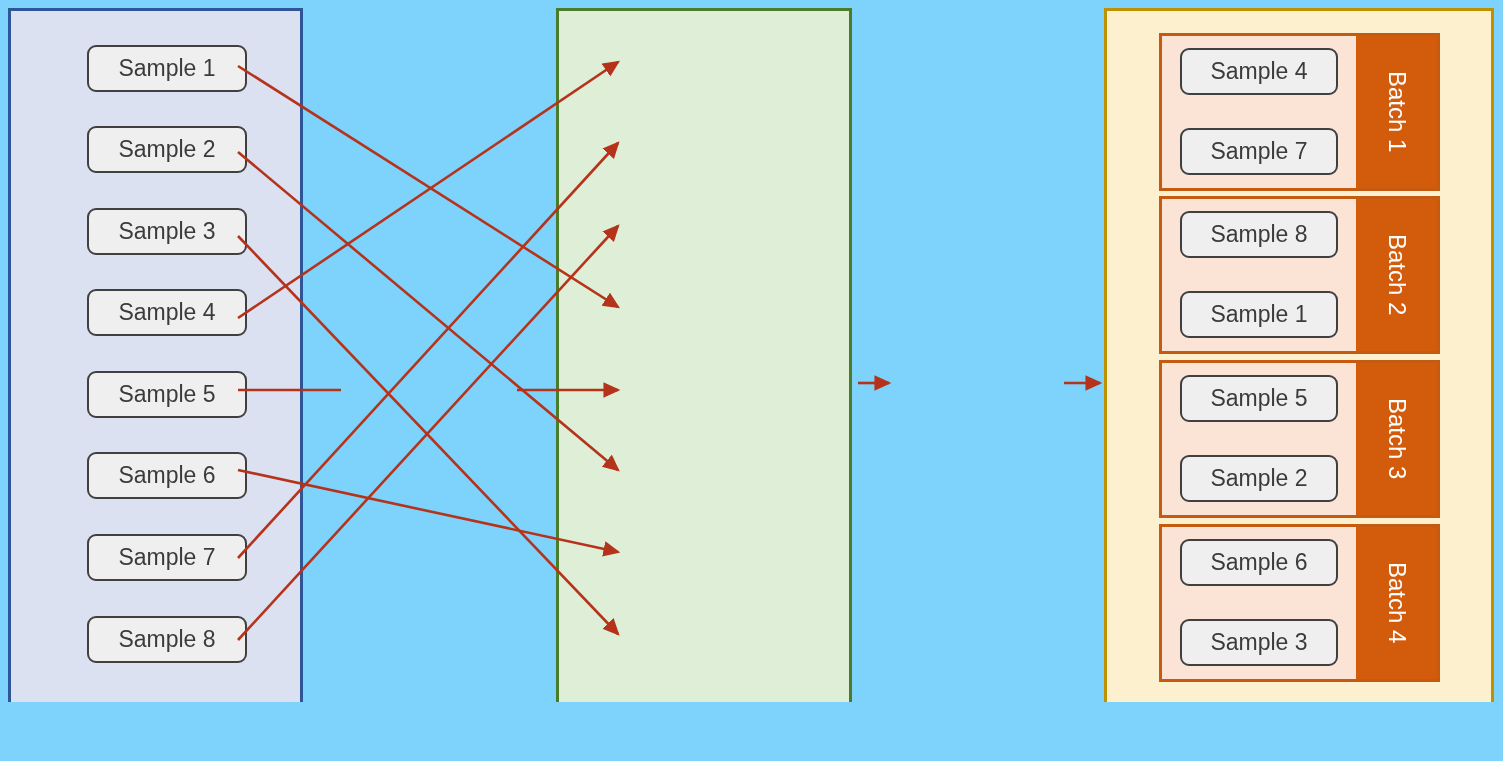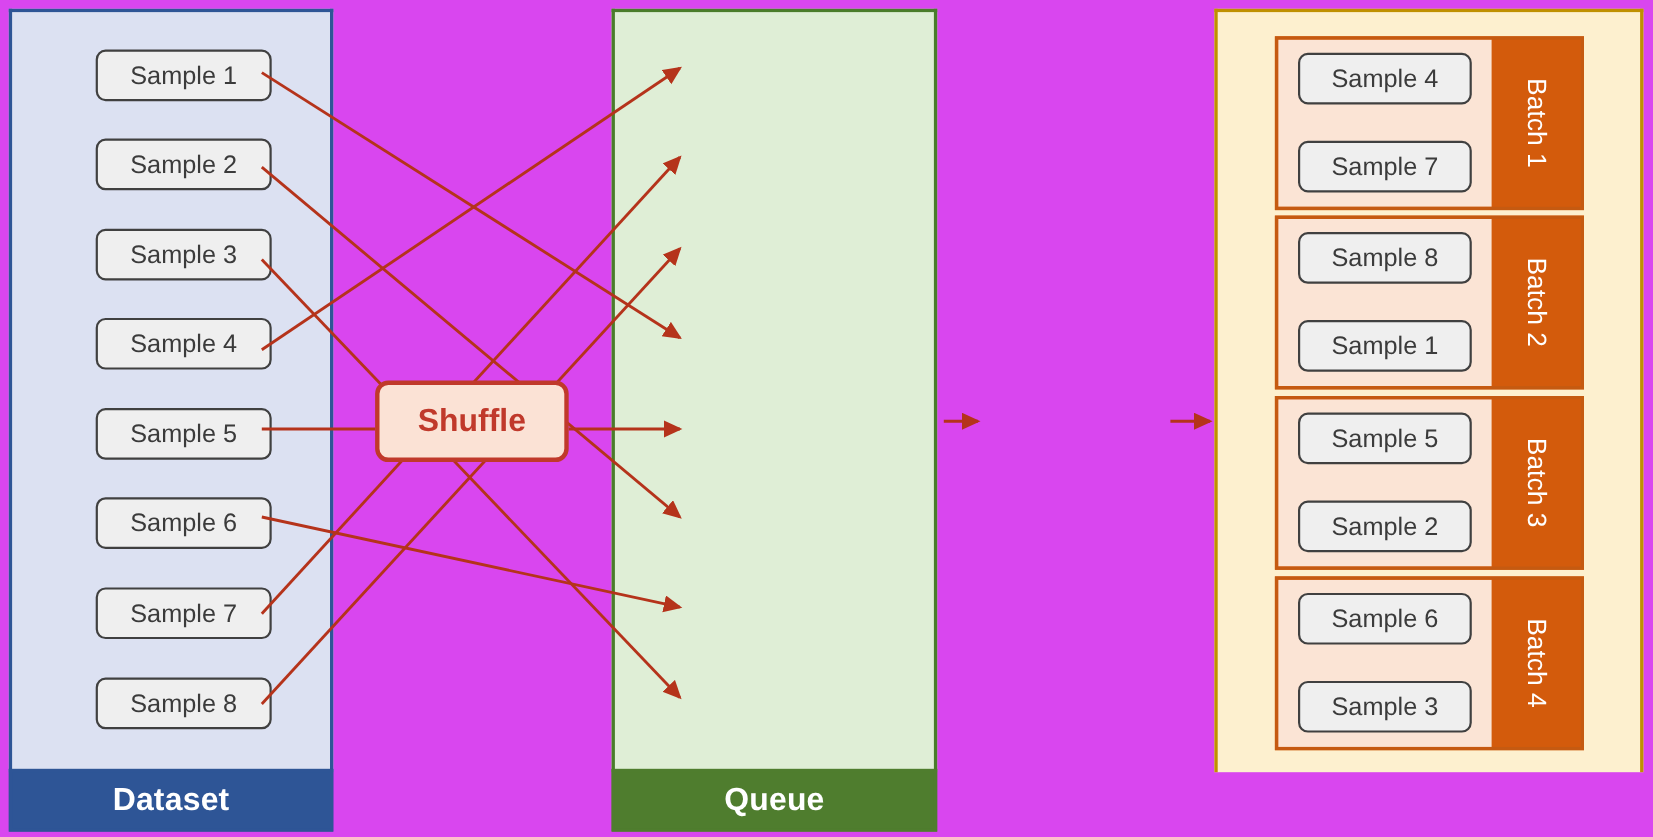--- a/index.html
+++ b/index.html
@@ -7,21 +7,21 @@
     padding: 0;
     background: #ffffff;
   }
   body {
     font-family: "Liberation Sans", sans-serif;
   }
   #stage {
     position: relative;
     width: 1503px;
     height: 761px;
-    background: #d946ef;
+    background: #7dd3fc;
     overflow: hidden;
   }
 
   
   .panel {
     position: absolute;
     box-sizing: border-box;
   }
   .panel-body {
     position: absolute;
@@ -216,21 +216,20 @@
       <div class="sample ds-sample" style="top:441px">
           <span>Sample 6</span>
         </div>
       <div class="sample ds-sample" style="top:523px">
           <span>Sample 7</span>
         </div>
       <div class="sample ds-sample" style="top:605px">
           <span>Sample 8</span>
         </div>
     </div>
-    <div class="panel-footer">Dataset</div>
   </div>
 
   <div class="panel" id="queue-panel">
     <div class="panel-body">
       <div class="sample q-sample" style="top:34px">
           <span>Sample 4</span>
         </div>
       <div class="sample q-sample" style="top:115px">
           <span>Sample 7</span>
         </div>
@@ -246,21 +245,20 @@
       <div class="sample q-sample" style="top:441px">
           <span>Sample 2</span>
         </div>
       <div class="sample q-sample" style="top:523px">
           <span>Sample 6</span>
         </div>
       <div class="sample q-sample" style="top:605px">
           <span>Sample 3</span>
         </div>
     </div>
-    <div class="panel-footer">Queue</div>
   </div>
 
   <div class="panel" id="loader-panel">
     <div class="panel-body"></div>
   </div>
 
   <div class="batch" style="top:33px; height:158px; z-index:3;">
     <div class="batch-inner">
       <div class="sample b-sample" style="top:12px">
           <span>Sample 4</span>
@@ -309,17 +307,14 @@
         </div>
       <div class="sample b-sample" style="top:92px">
           <span>Sample 3</span>
         </div>
     </div>
     <div class="batch-label">
         <span>Batch 4</span>
       </div>
   </div>
 
-  <div class="proc-node" id="shuffle-node">
-    <span>Shuffle</span>
-  </div>
 
 </div>
 
 </body></html>

